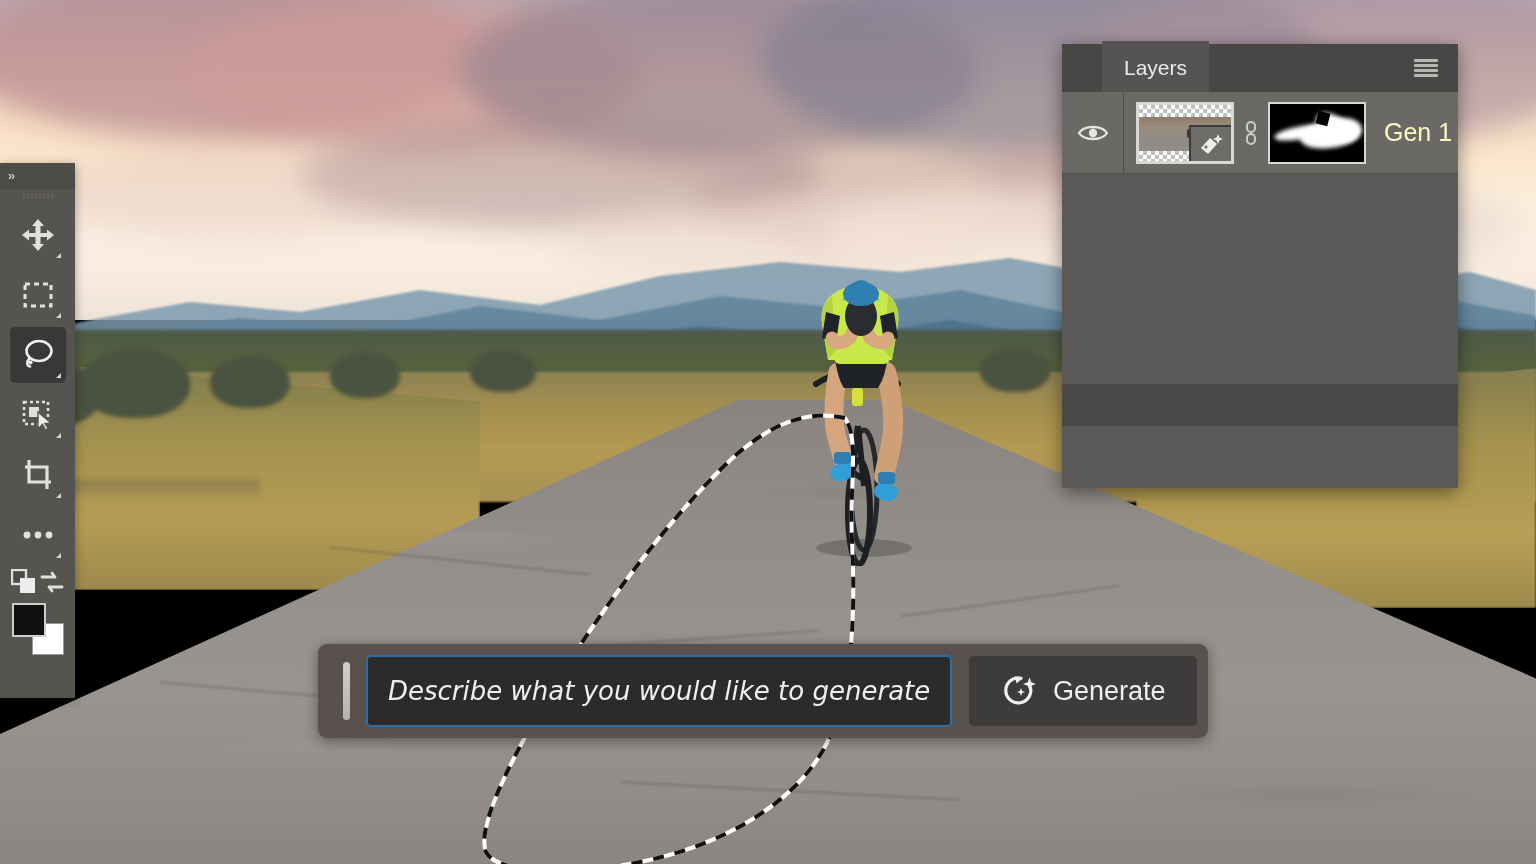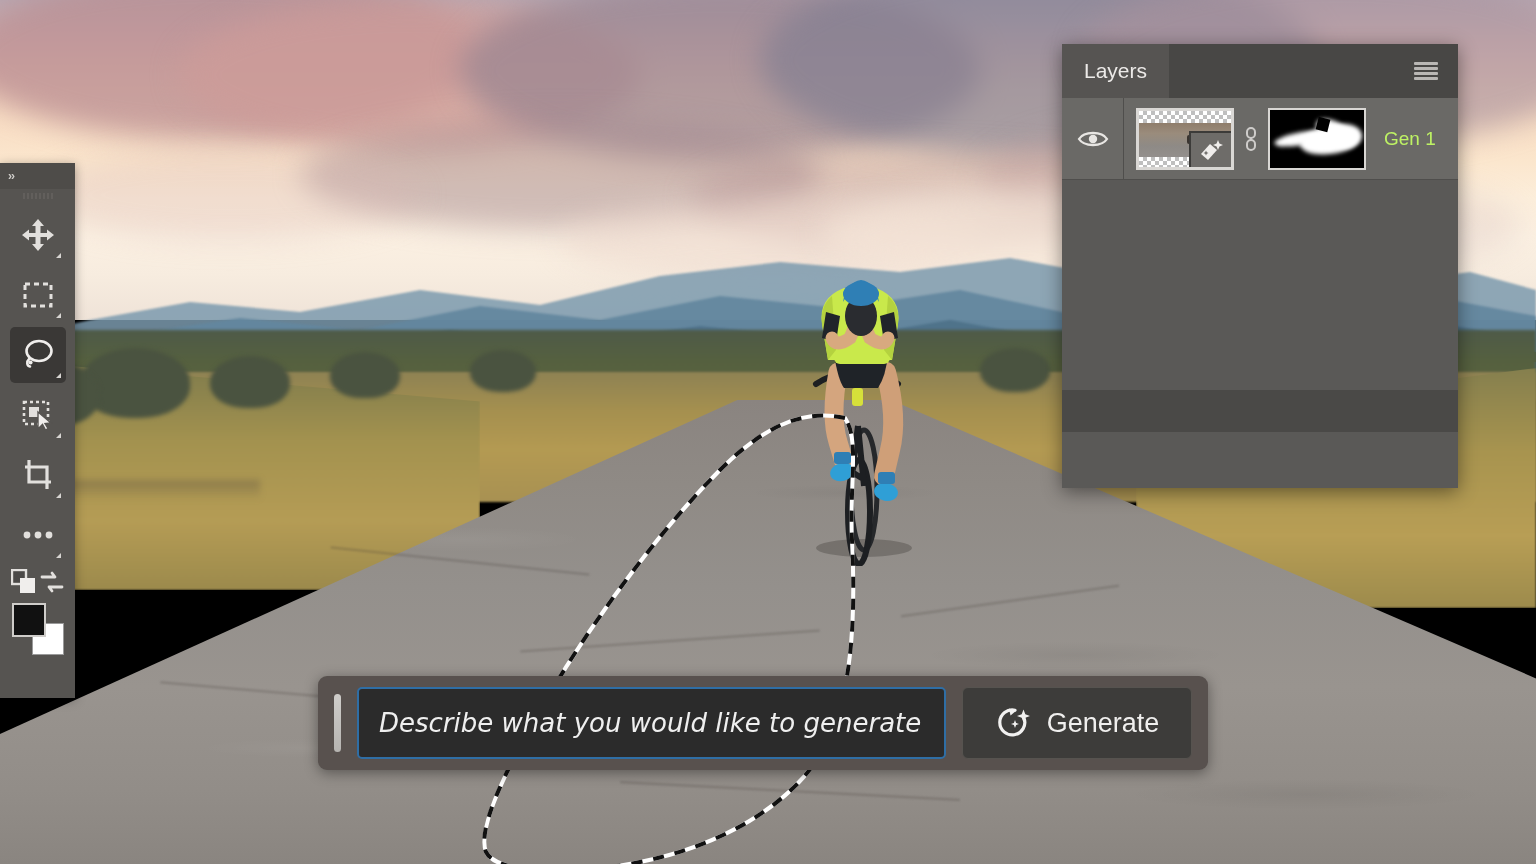--- a/index.html
+++ b/index.html
@@ -178,23 +178,23 @@
     background: #111; border: 2px solid #cfcdca;
   }
 
   
   #layers-panel {
     position: absolute; left: 1062px; top: 44px; width: 396px; height: 444px;
     background: #5a5957;
     box-shadow: 0 4px 18px rgba(0,0,0,.45);
   }
   .lp-header {
-    position: relative; height: 54px;
+    position: relative; height: 48px;
     background: #484745;
-    display: flex; align-items: center;
+    display: flex; align-items: center; padding-left: 40px;
   }
   .lp-tab {
     height: 54px; padding: 0 22px;
     display: flex; align-items: center;
     background: #565452;
     color: #eceae8; font-size: 21px;
   }
   .lp-menu {
     position: absolute; right: 20px; top: 50%; transform: translateY(-50%);
     width: 24px; height: 18px;
@@ -284,35 +284,35 @@
   .tb-road { position: absolute; left:0; bottom:0; width: 100%; height: 56%;
              background: linear-gradient(to bottom, #8d8984, #9b9792);
              clip-path: polygon(40% 0, 60% 0, 100% 100%, 0 100%); }
   .tb-rider { position: absolute; left: 47%; top: 38%;
               width: 9px; height: 22px; background: #c8e84a; border-radius: 3px; }
   .tb-rider::after { content:""; position:absolute; left: 2px; top: 18px;
               width: 5px; height: 14px; background: #1d1f22; border-radius: 2px; }
 
   .layer-name {
     margin-left: 18px;
-    color: #bef264; font-size: 19px;
+    color: #fef9c3; font-size: 25px;
     white-space: nowrap;
   }
   .lp-body { height: 210px; background: #5a5957; }
   .lp-footer { height: 42px; background: #4a4947; }
 
   
   #prompt-bar {
-    position: absolute; left: 318px; top: 676px;
+    position: absolute; left: 318px; top: 644px;
     width: 890px; height: 94px;
     background: #58514e;
     border-radius: 9px;
     box-shadow: 0 3px 14px rgba(0,0,0,.40);
     display: flex; align-items: center;
-    padding: 0 16px;
+    padding: 0 25px;
   }
   .pb-grip {
     width: 7px; height: 58px; border-radius: 4px;
     background: linear-gradient(to bottom, #cfcdca, #b6b4b1);
     flex: none; margin-right: 16px;
   }
   #prompt-input {
     flex: 1; height: 72px;
     background: #2b2b2b;
     border: 2px solid #2f6ea5;

